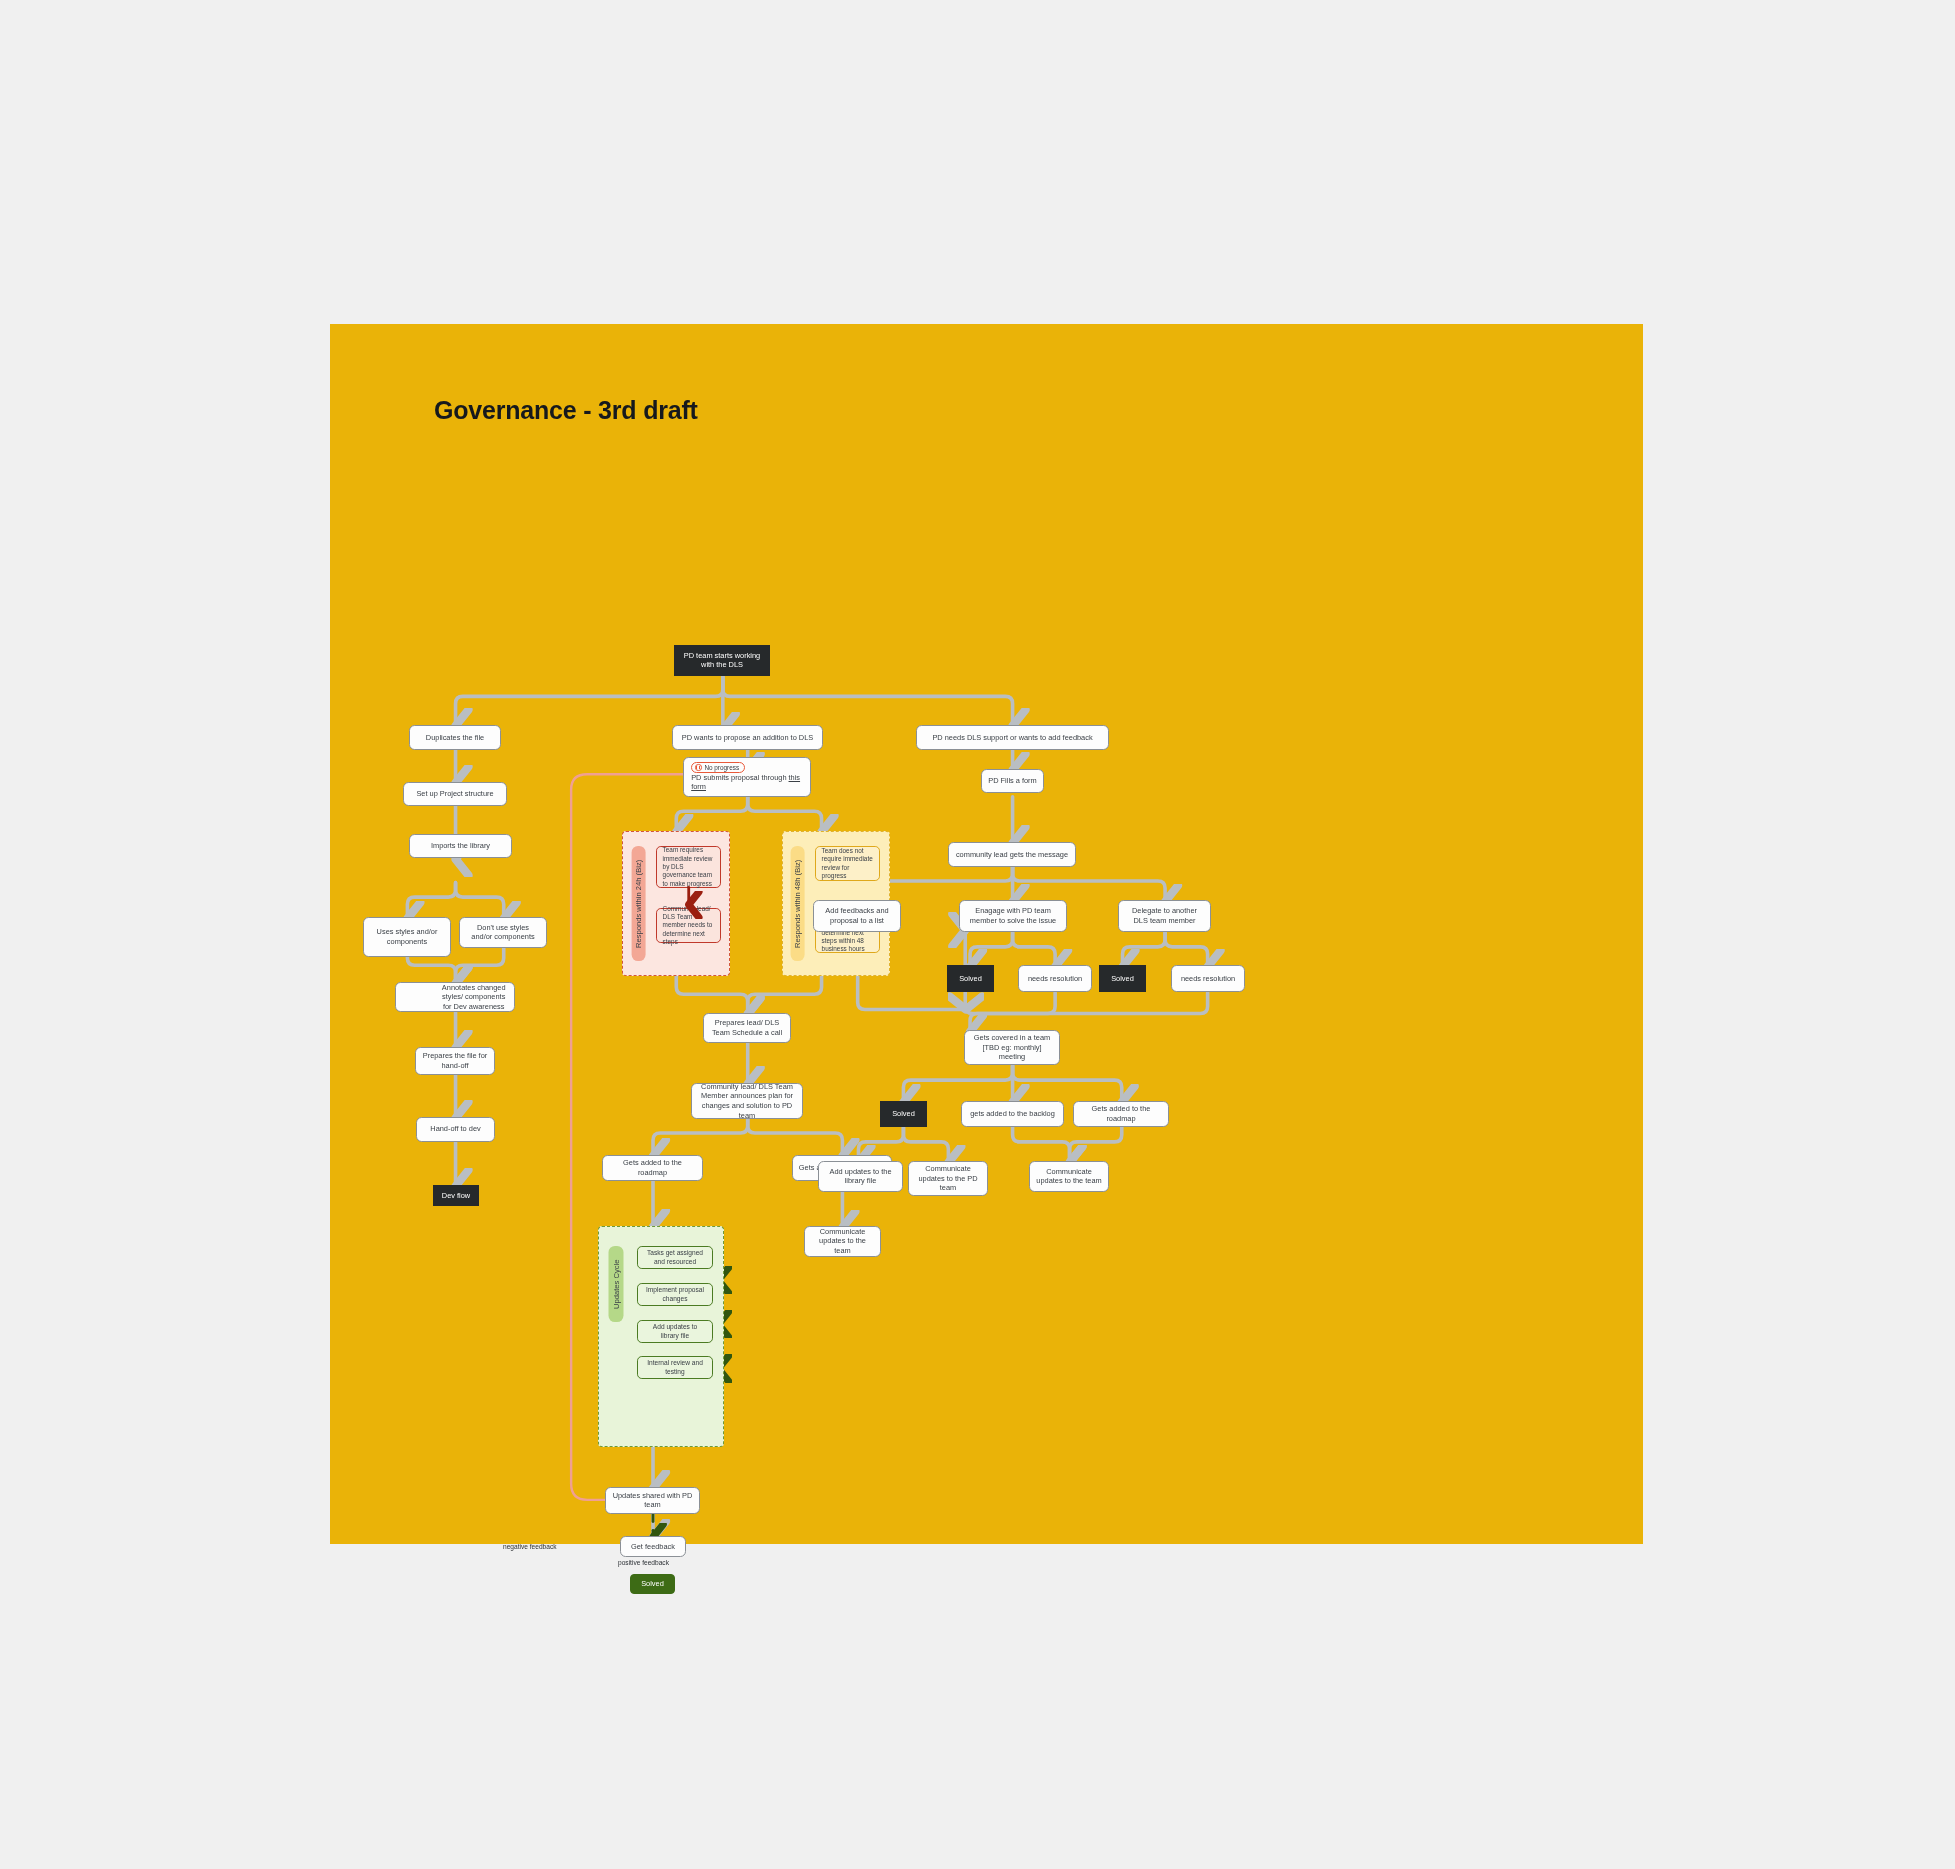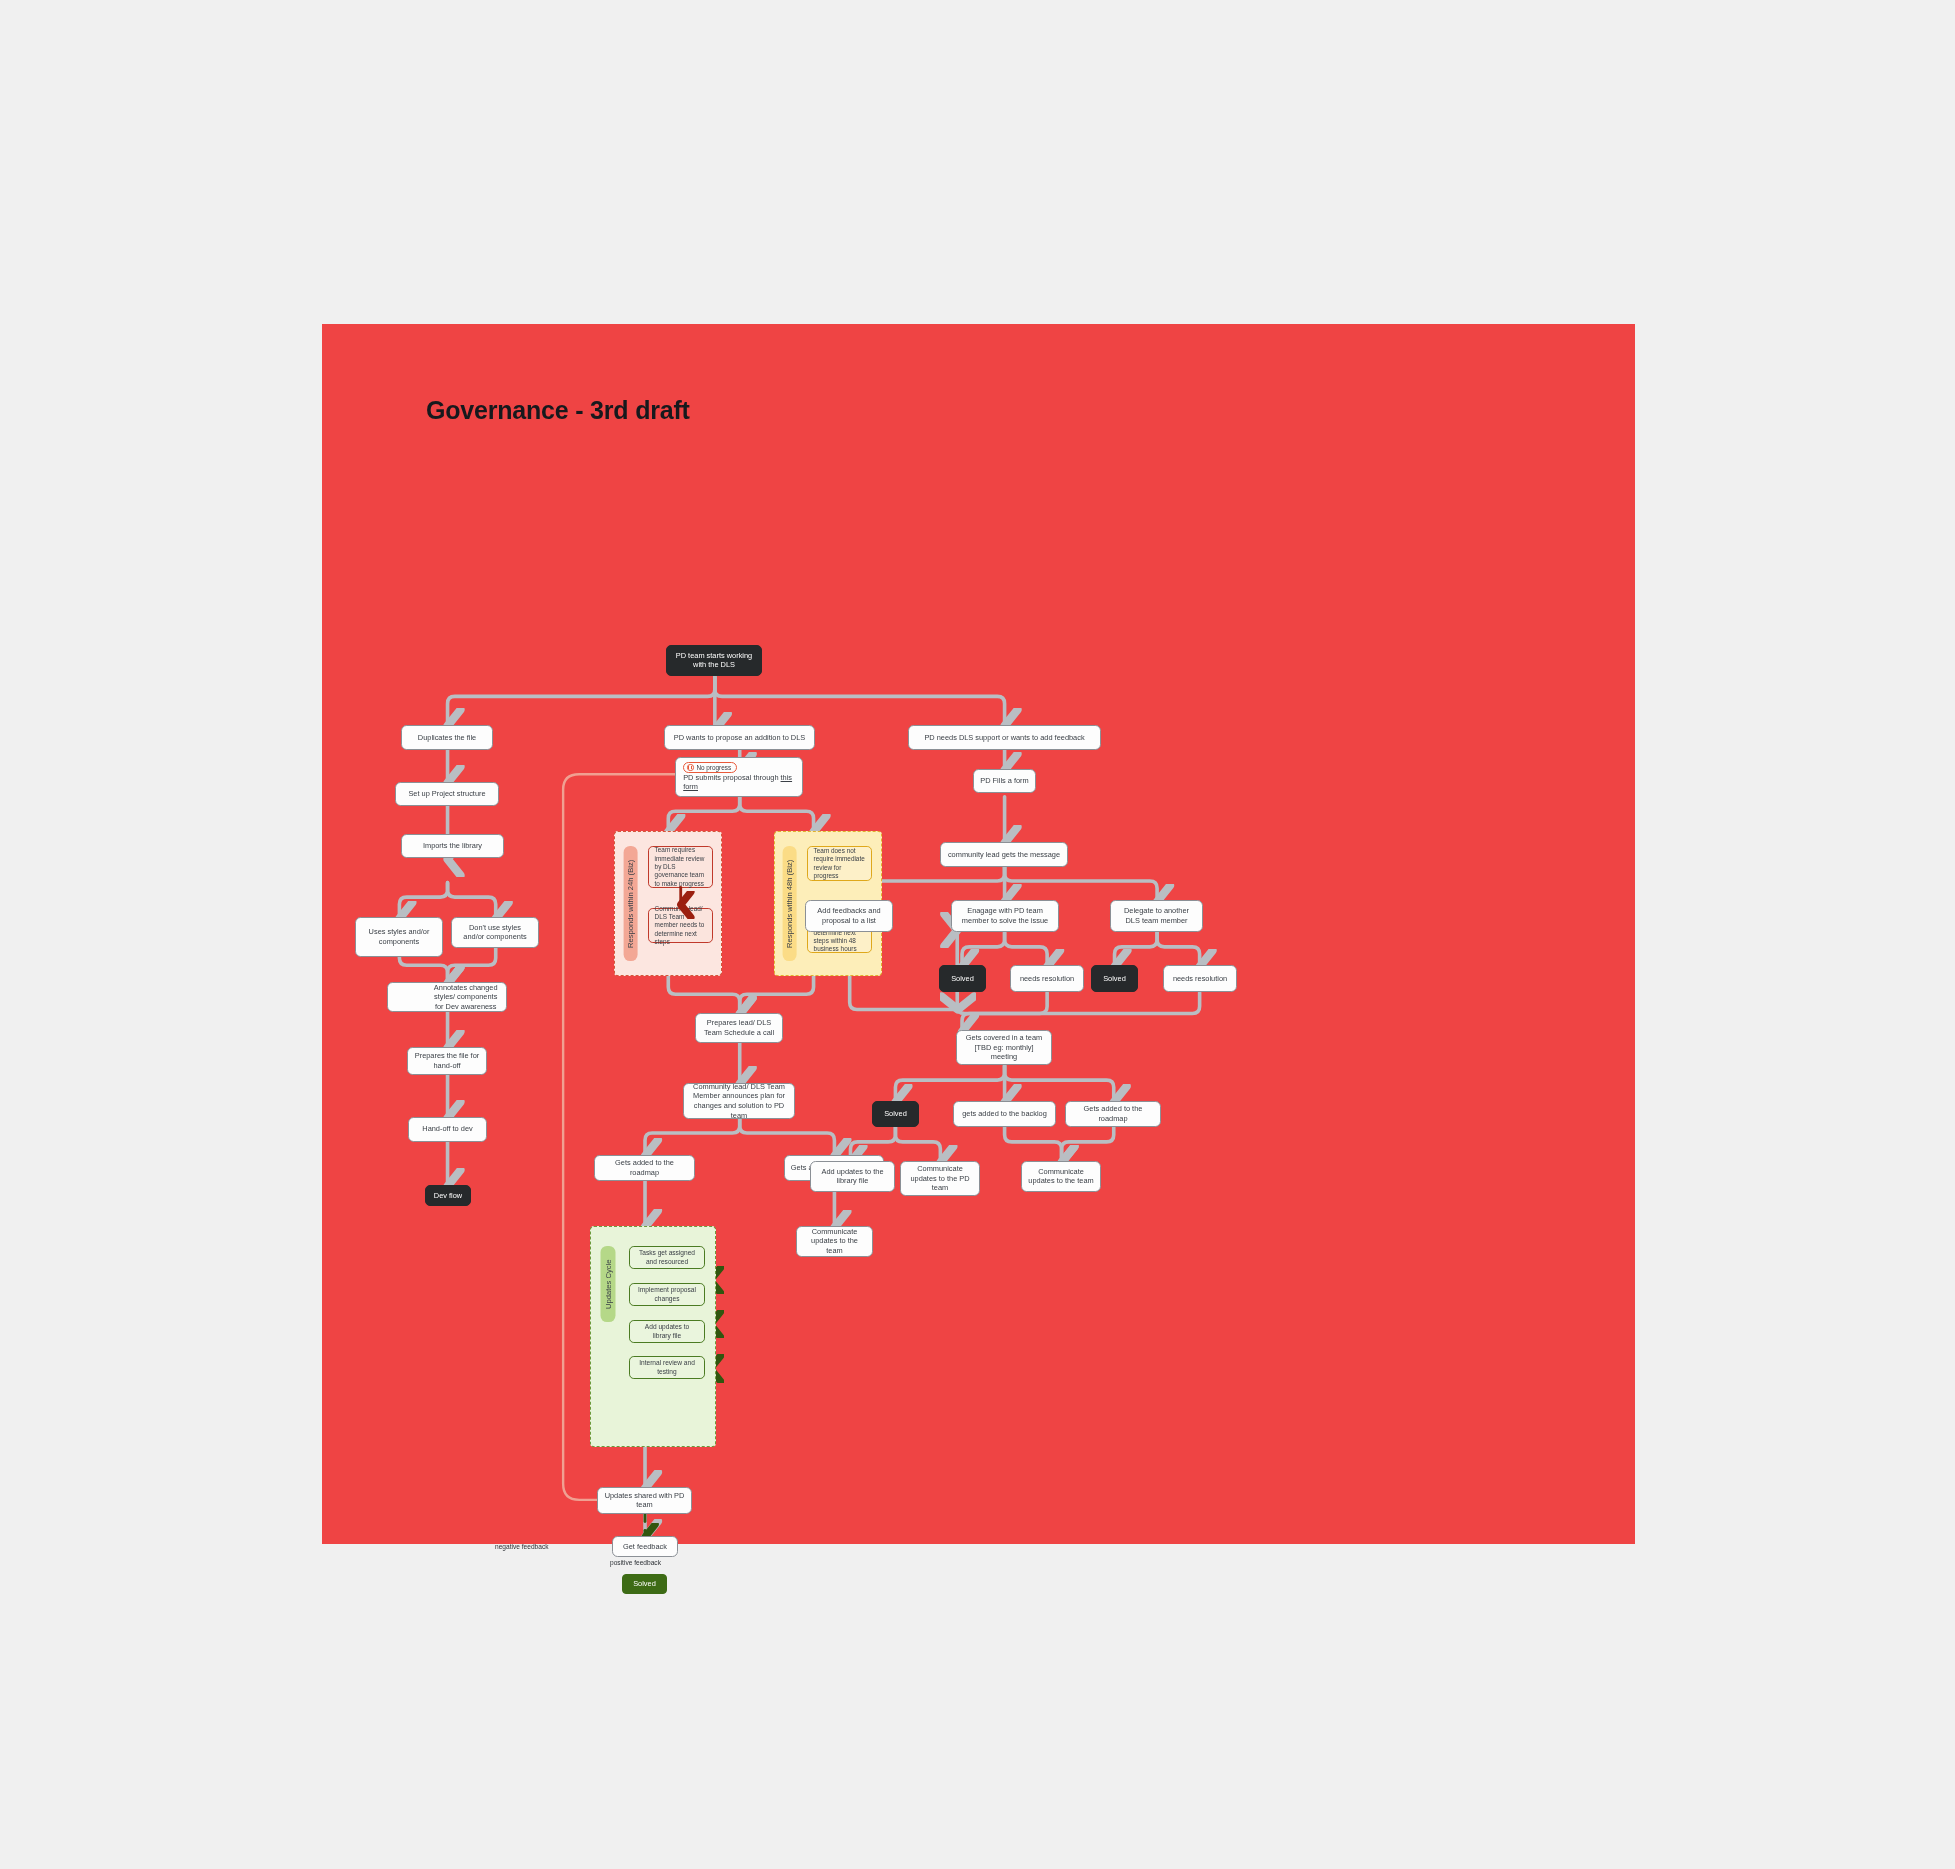--- a/index.html
+++ b/index.html
@@ -1,23 +1,23 @@
 <!DOCTYPE html>
 <html style="font-size:6.4px"><head>
 <meta charset="utf-8">
 <style>
   html,body{margin:0;padding:0;background:#f0f0f0;}
   body{width:1955px;height:1869px;font-family:"Liberation Sans",sans-serif;}
-  #canvas{position:absolute;left:322px;top:324px;width:1313px;height:1220px;background:#ef4444;}
+  #canvas{position:absolute;left:330px;top:324px;width:1313px;height:1220px;background:#eab308;}
   #title{position:absolute;left:104px;top:72px;font-size:25px;font-weight:700;color:#16191d;letter-spacing:-0.2px;}
   svg#wires{position:absolute;left:0;top:0;width:1313px;height:1220px;overflow:visible;}
   .node{position:absolute;box-sizing:border-box;display:flex;align-items:center;justify-content:center;
         text-align:center;border-radius:5.6px;background:#fdfdfd;border:0.8px solid #8b9096;
         color:#3b4047;font-size:7.4px;line-height:1.3;padding:3.2px 5.6px;}
-  .node.dark{background:#26292b;border-color:#26292b;color:#ffffff;border-radius:5px;}
+  .node.dark{background:#26292b;border-color:#26292b;color:#ffffff;border-radius:0;}
   .node.green{background:#3d6b15;border-color:#3d6b15;color:#ffffff;border-radius:4px;}
   .node.red-in{background:#fbe4dd;border:0.8px solid #c0392b;color:#3b4047;border-radius:4.8px;}
   .node.yel-in{background:#fdf0c8;border:0.8px solid #dfa81b;color:#3b4047;border-radius:4.8px;}
   .node.grn-in{background:#eaf5dd;border:0.8px solid #4b7b22;color:#3b4047;border-radius:4.8px;}
   .group{position:absolute;box-sizing:border-box;border-radius:4px;}
   .group.red{background:#fce6e0;border:0.8px dashed #d2563b;}
   .group.yel{background:#fdeeb9;border:0.8px dashed #e0b22e;}
   .group.grn{background:#e8f4d9;border:0.8px dashed #6c9a3c;}
   .glabel{position:absolute;box-sizing:border-box;display:flex;align-items:center;justify-content:center;
           border-radius:6.4px;font-size:7.6px;color:#3b4047;writing-mode:vertical-rl;transform:rotate(180deg);white-space:nowrap;}

